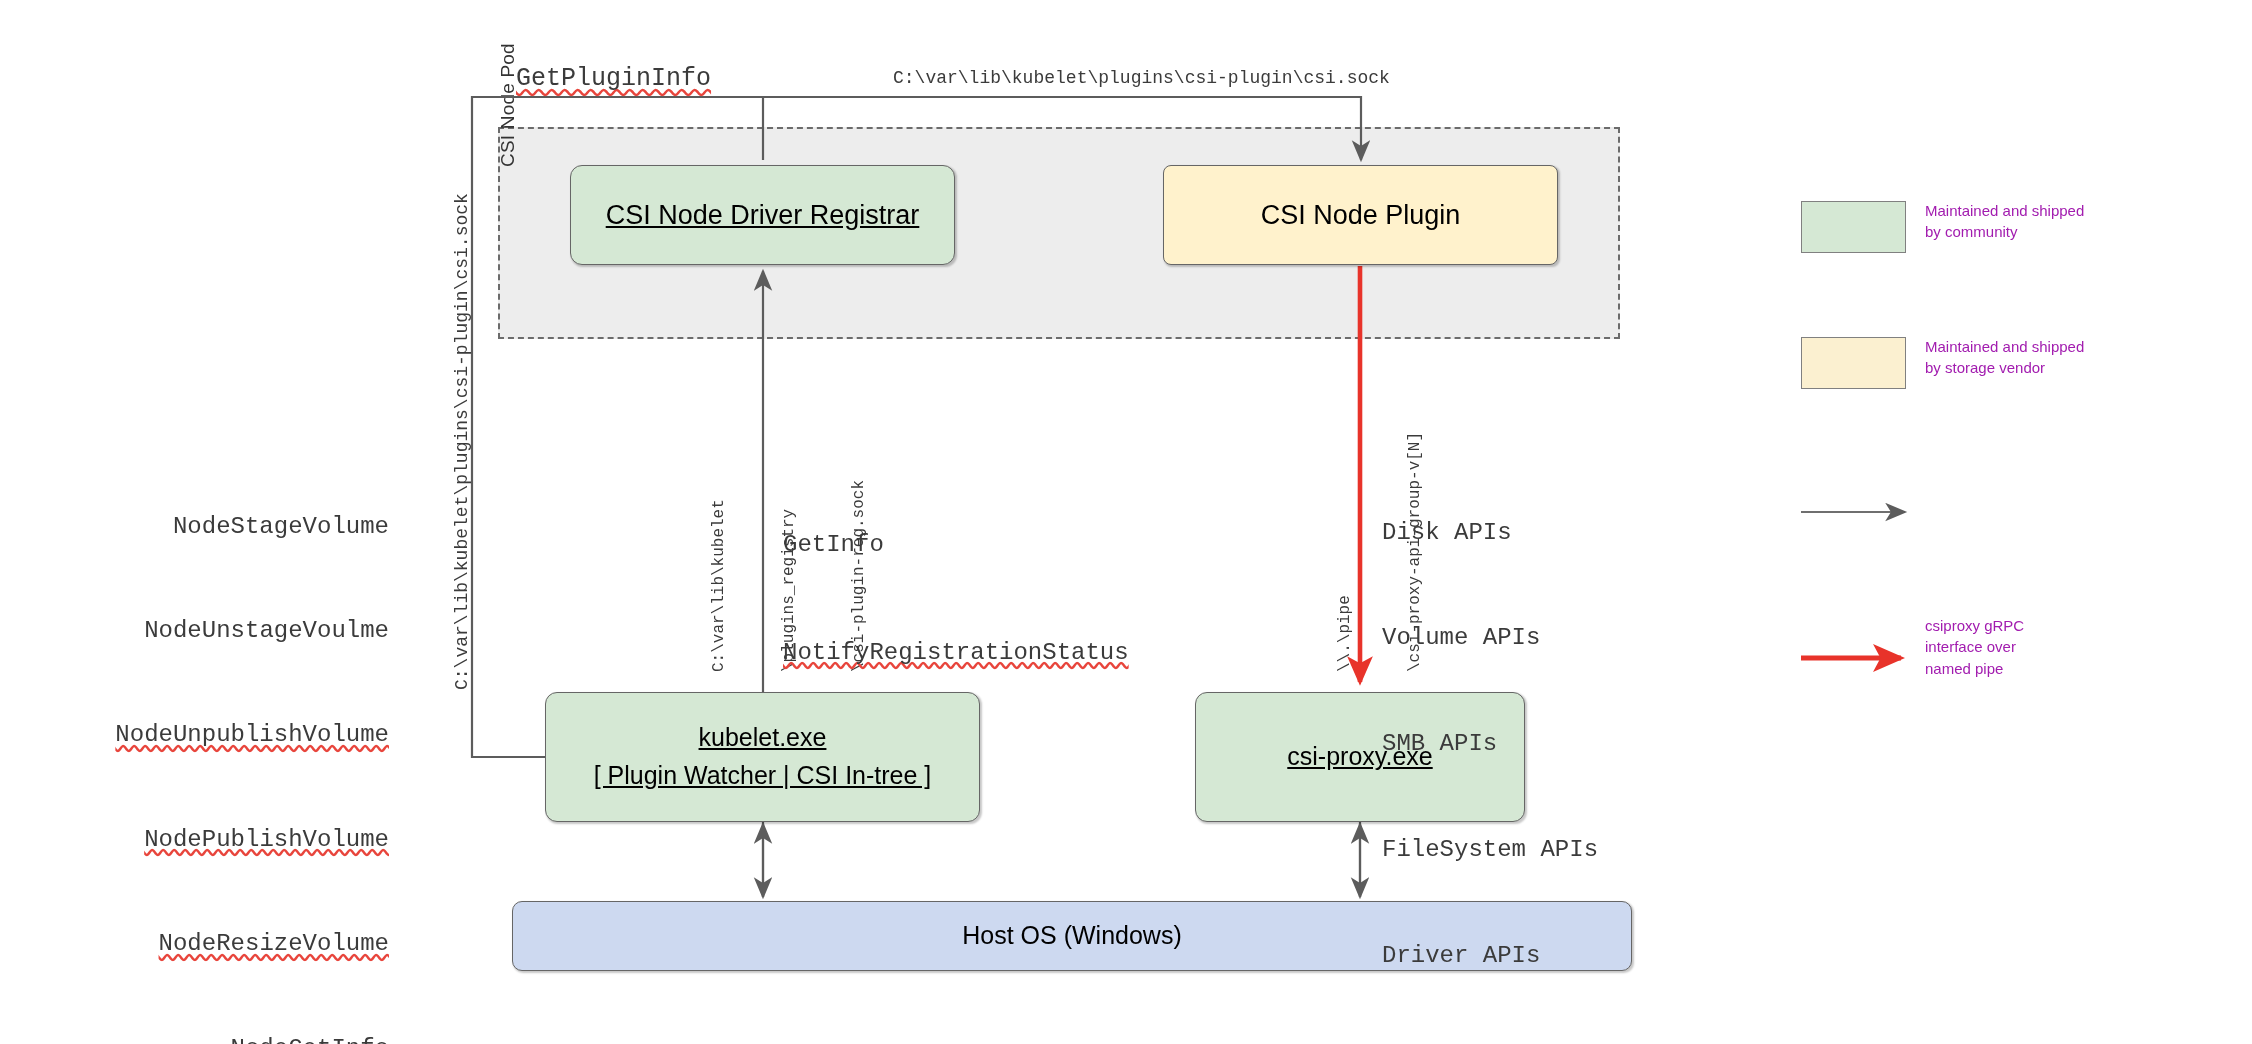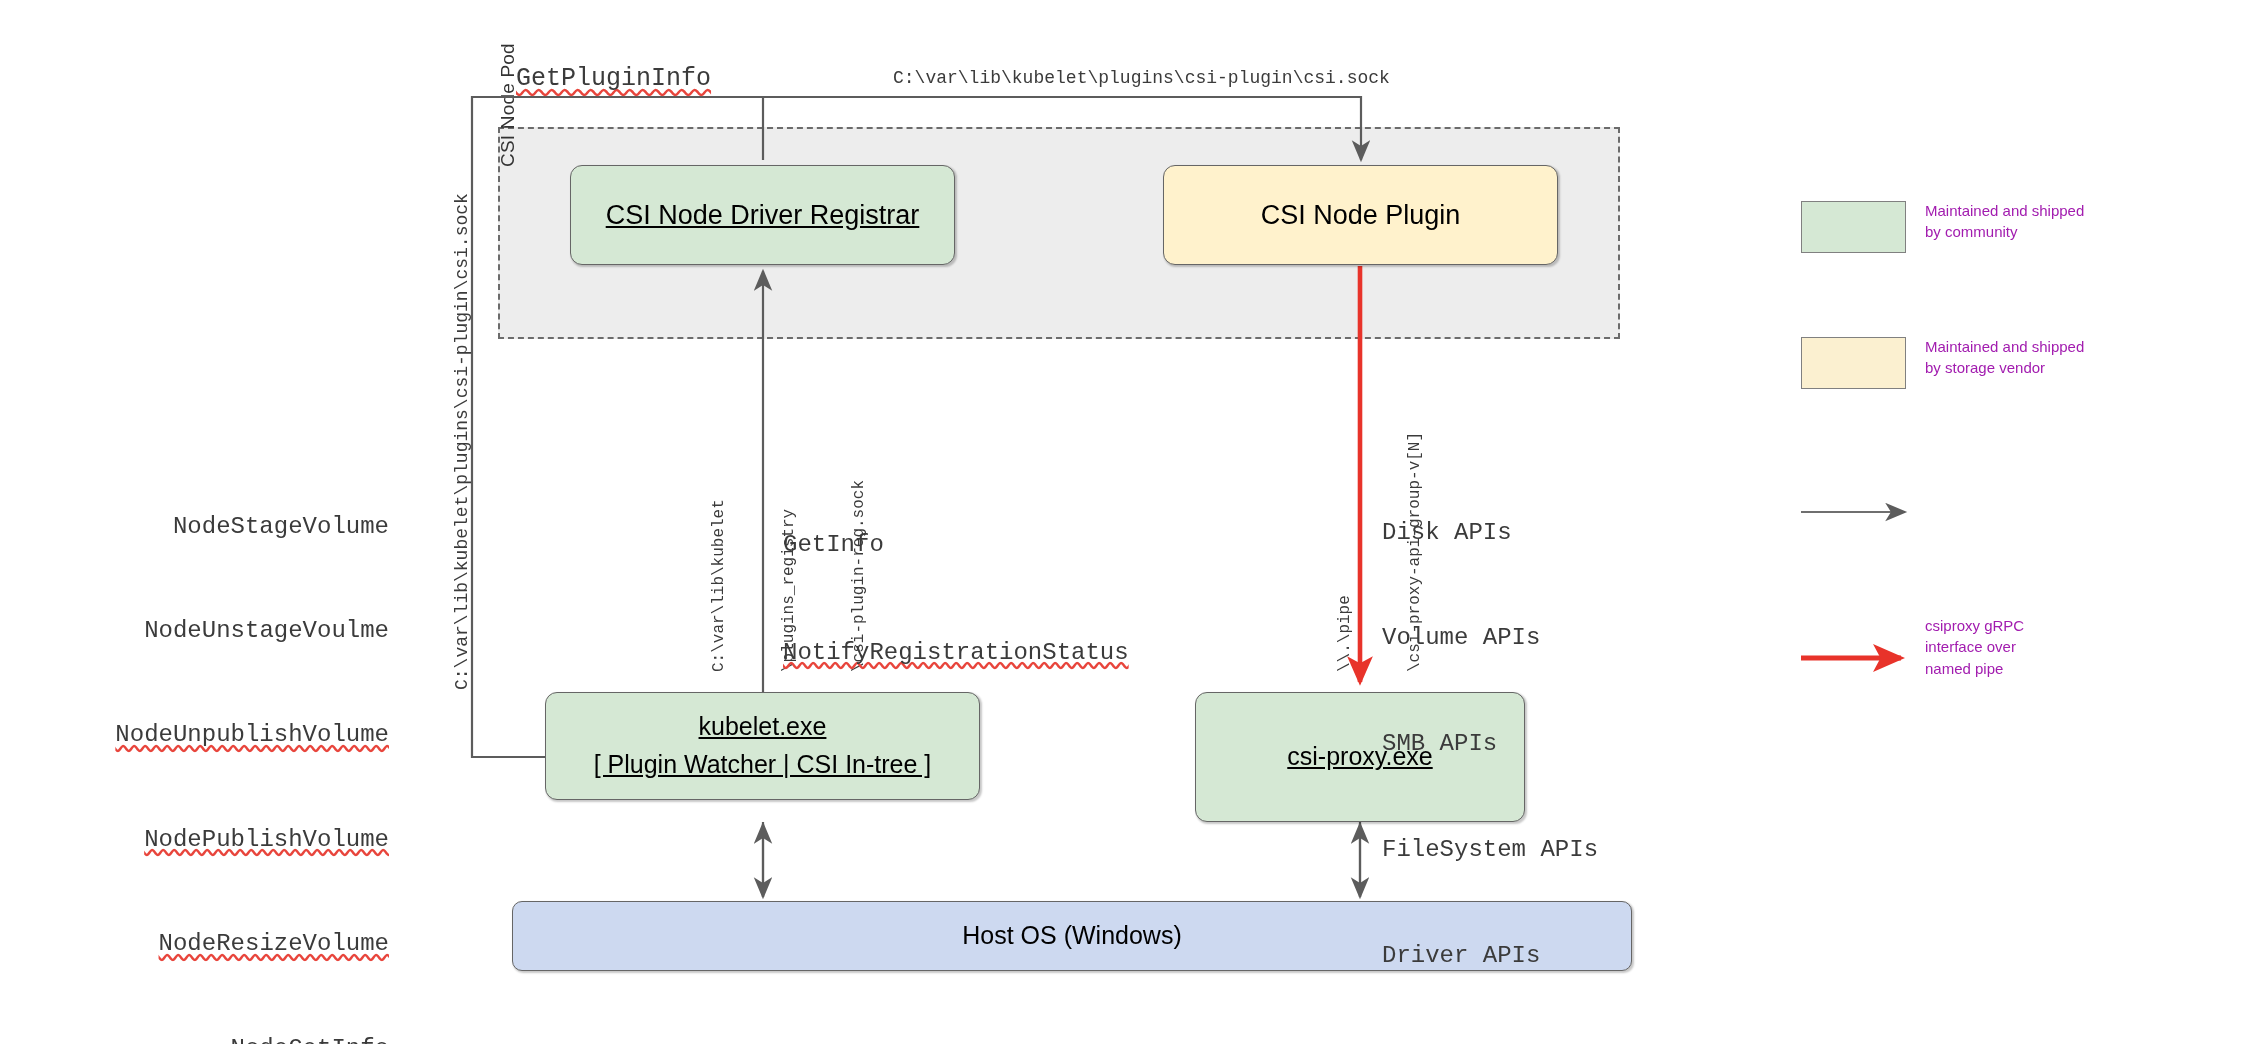--- a/index.html
+++ b/index.html
@@ -6,26 +6,26 @@
   body{width:2252px;height:1044px;position:relative;overflow:hidden;
        font-family:"Liberation Sans",sans-serif;color:#000;}
   .canvas{position:absolute;inset:0;}
   svg.wires{position:absolute;left:0;top:0;width:2252px;height:1044px;pointer-events:none;}
 
   
   .node{position:absolute;box-sizing:border-box;border:1.6px solid #666666;
         border-radius:12px;display:flex;align-items:center;justify-content:center;
         text-align:center;line-height:1.35;box-shadow:1.5px 1.5px 2px rgba(0,0,0,.22);}
   .green{background:#d5e8d4;text-decoration:underline;}
-  .yellow{background:#fff2cc;}
+  .yellow{background:#fff2cc;border-radius:8px;}
   .blue{background:#cdd9f0;border-radius:10px;}
 
   #node-registrar{left:570px;top:165px;width:385px;height:100px;font-size:27px;}
   #node-plugin{left:1163px;top:165px;width:395px;height:100px;font-size:27px;}
-  #node-kubelet{left:545px;top:692px;width:435px;height:108px;font-size:25px;}
+  #node-kubelet{left:545px;top:692px;width:435px;height:130px;font-size:25px;}
   #node-csiproxy{left:1195px;top:692px;width:330px;height:130px;font-size:25px;}
   #node-hostos{left:512px;top:901px;width:1120px;height:70px;font-size:25px;}
 
   .node .stack{display:flex;flex-direction:column;gap:4px;}
 
   
   #pod-boundary{position:absolute;left:498px;top:127px;width:1122px;height:212px;
      background:#ededed;border:2.2px dashed #6b6b6b;box-sizing:border-box;}
   #pod-label{position:absolute;left:497px;top:167px;font-size:19px;color:#333;
      transform:rotate(-90deg);transform-origin:left top;white-space:nowrap;

